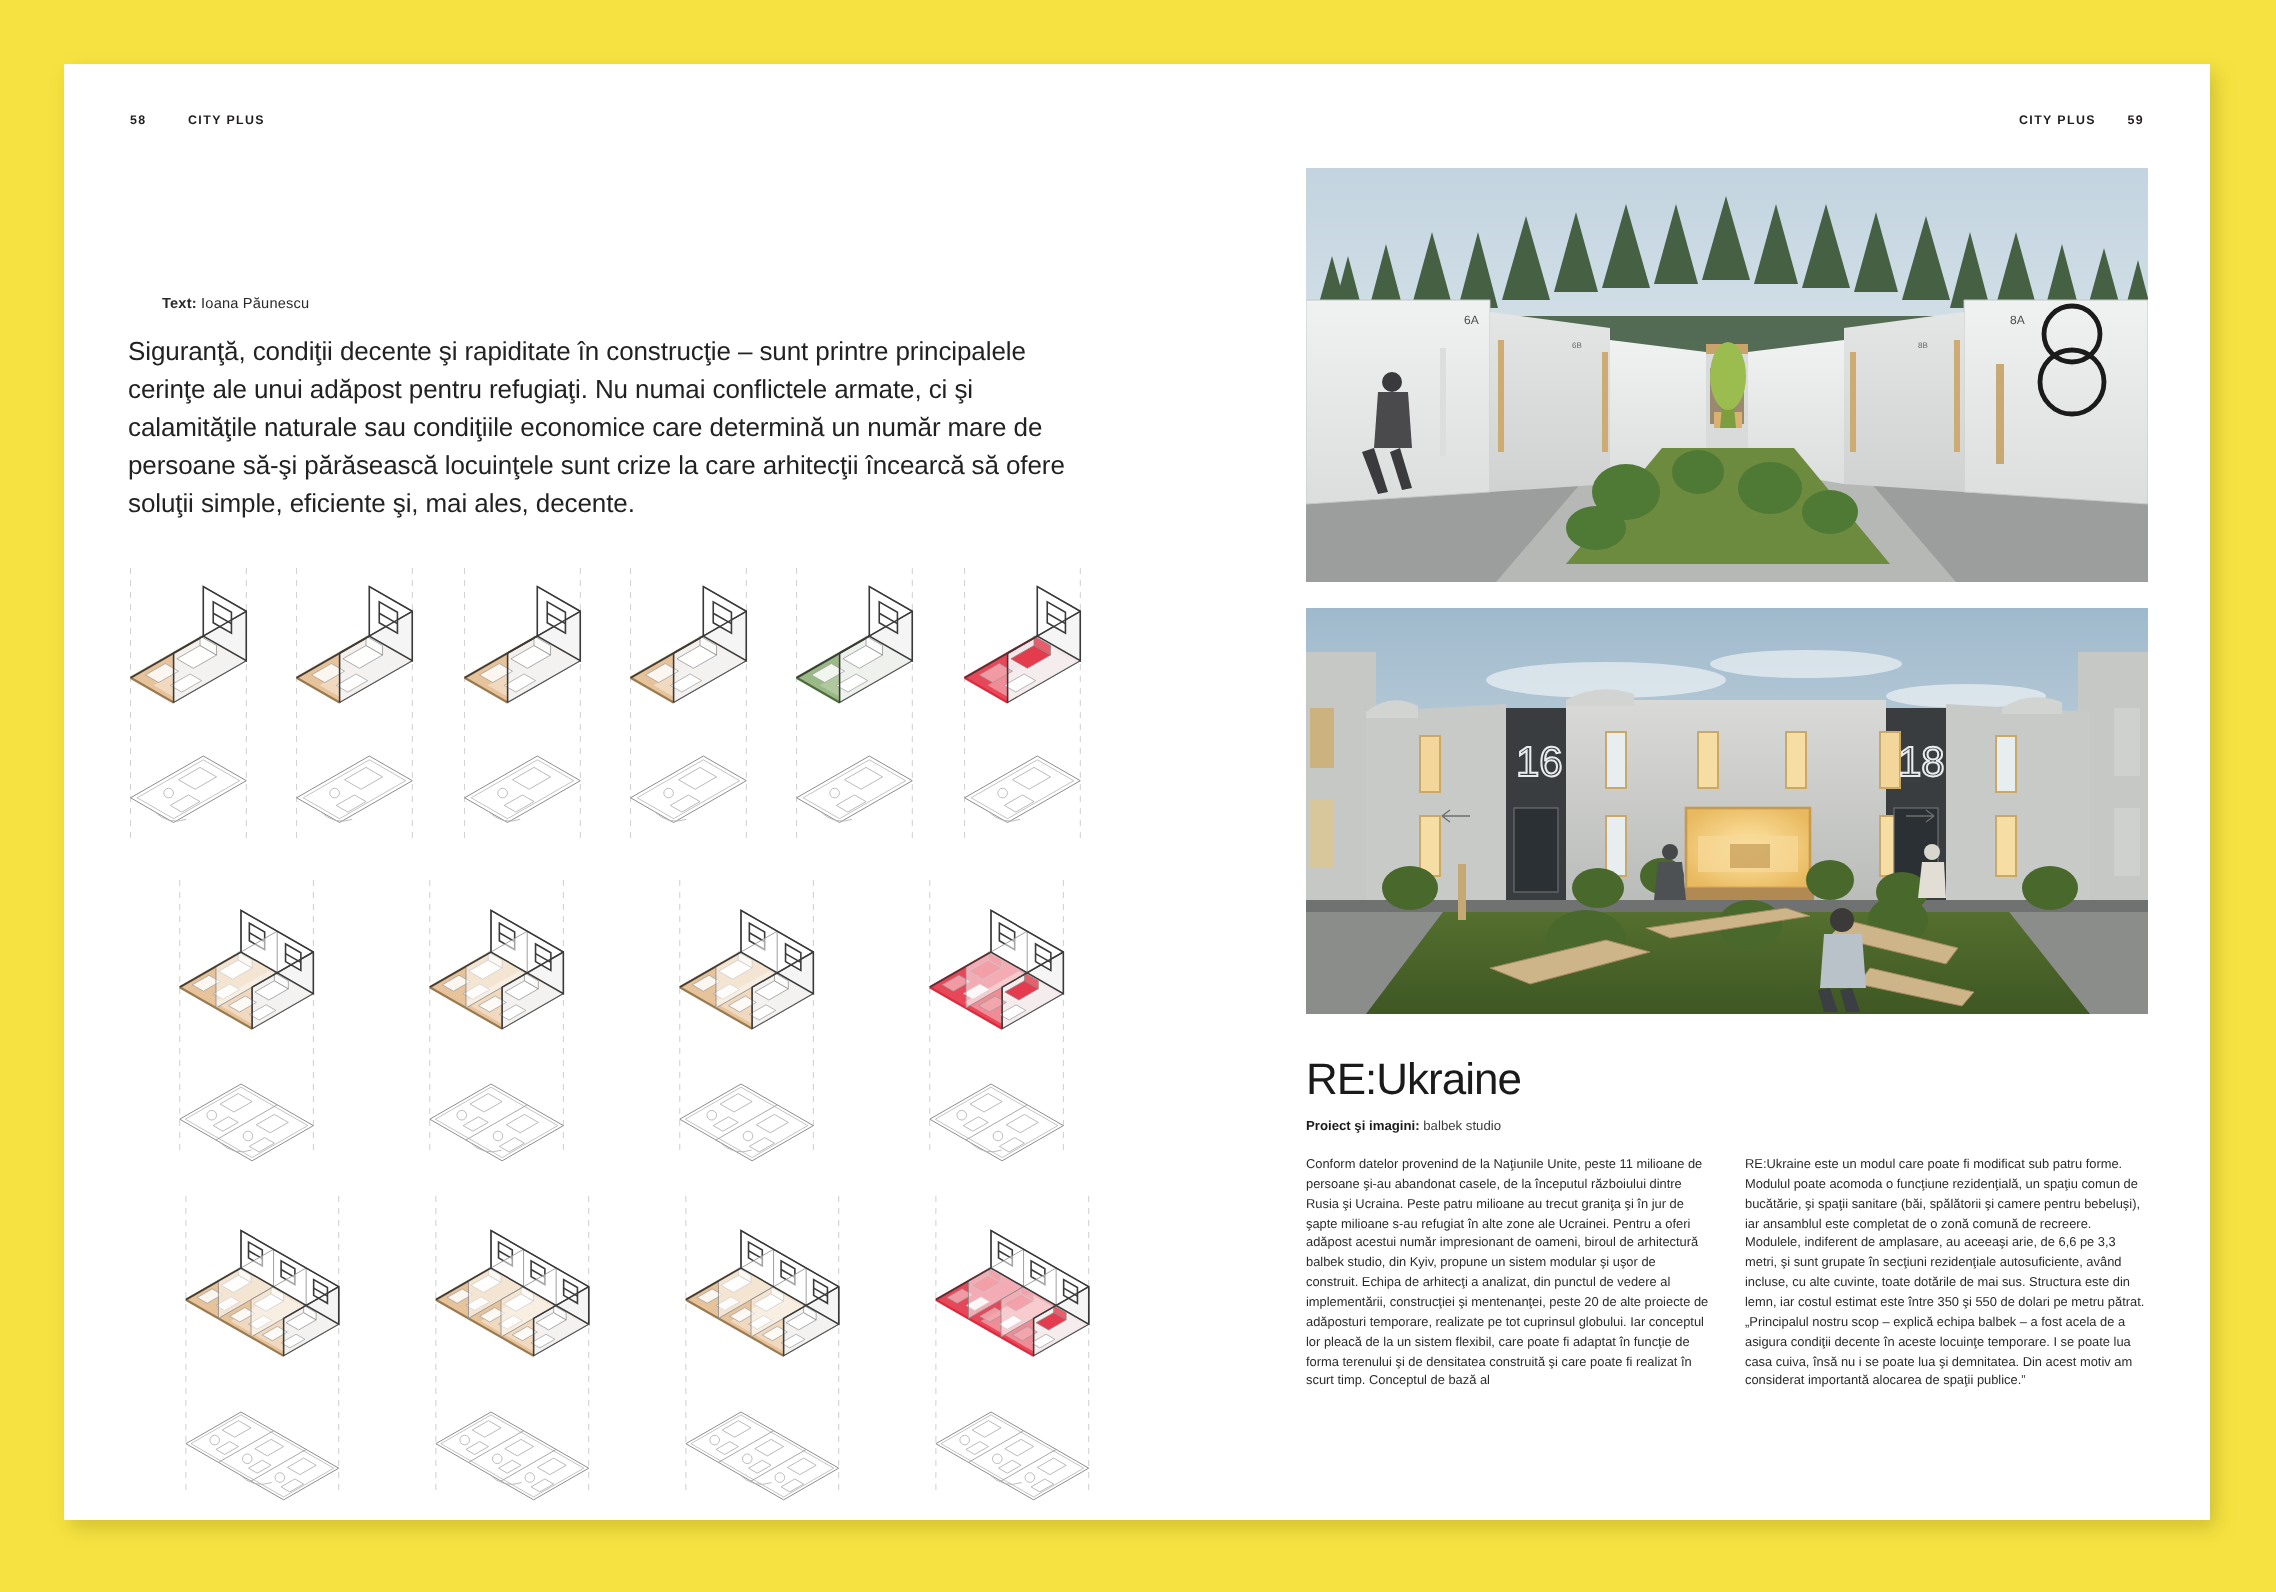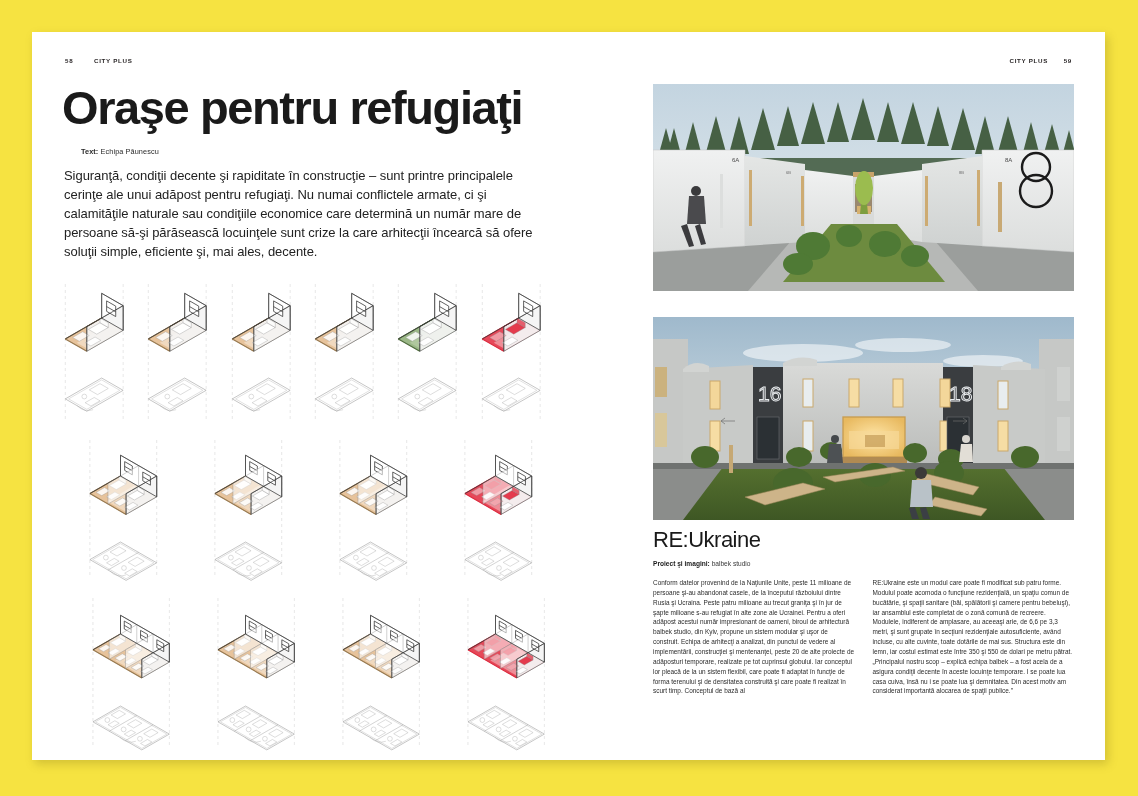--- a/index.html
+++ b/index.html
@@ -60,21 +60,21 @@
   .diag-row.r3 { height: 165px; }
   .diag-cell { position: relative; flex: 1 1 0; }
   .diag-cell svg { display: block; width: 100%; height: 100%; overflow: visible; }
 
   
   .photo {
     position: absolute; left: 65px;
     width: 421px; overflow: hidden; background: #c9cdd0;
   }
   .photo-top { top: 52px; height: 207px; }
-  .photo-bot { top: 272px; height: 203px; margin-top: 13px; }
+  .photo-bot { top: 272px; height: 203px; }
   .photo svg { display: block; width: 100%; height: 100%; }
 
   .section-title {
     position: absolute; left: 65px; top: 495px;
     font-size: 22px; font-weight: normal; letter-spacing: -.5px; color: #1a1a1a;
   }
   .credit {
     position: absolute; left: 65px; top: 528px;
     font-size: 6.6px; color: #3a3a3a;
   }
@@ -87,25 +87,24 @@
 <body>
 
 <div class="stage">
   <div class="spread">
 
     <div class="page page-left">
 
       <div class="folio folio-num-left">58</div>
       <div class="folio folio-lbl-left">CITY PLUS</div>
 
-      <h1 class="headline">Oraşe pentru refugiaţi</h1>
 
       <div class="byline">
         <b>Text:</b>
-        <span>Echipa Păunescu</span>
+        <span>Ioana Păunescu</span>
       </div>
 
       <p class="intro">Siguranţă, condiţii decente şi rapiditate în construcţie – sunt printre principalele cerinţe ale unui adăpost pentru refugiaţi. Nu numai conflictele armate, ci şi calamităţile naturale sau condiţiile economice care determină un număr mare de persoane să-şi părăsească locuinţele sunt crize la care arhitecţii încearcă să ofere soluţii simple, eficiente şi, mai ales, decente.</p>
 
       <div class="diagrams">
 
         <div class="diag-row r1">
           <div class="diag-cell">
               <svg viewBox="0 0 80 150" preserveAspectRatio="xMidYMid meet">
                 <g class="axo1">

